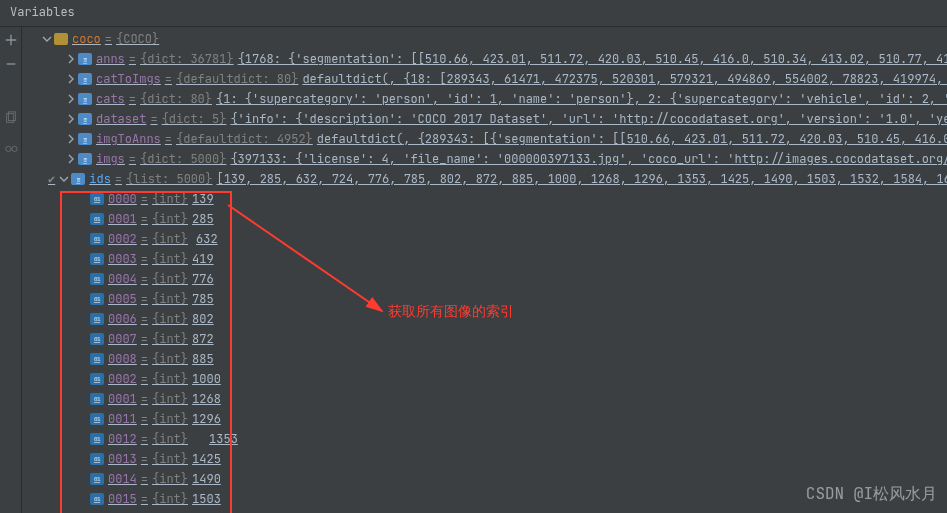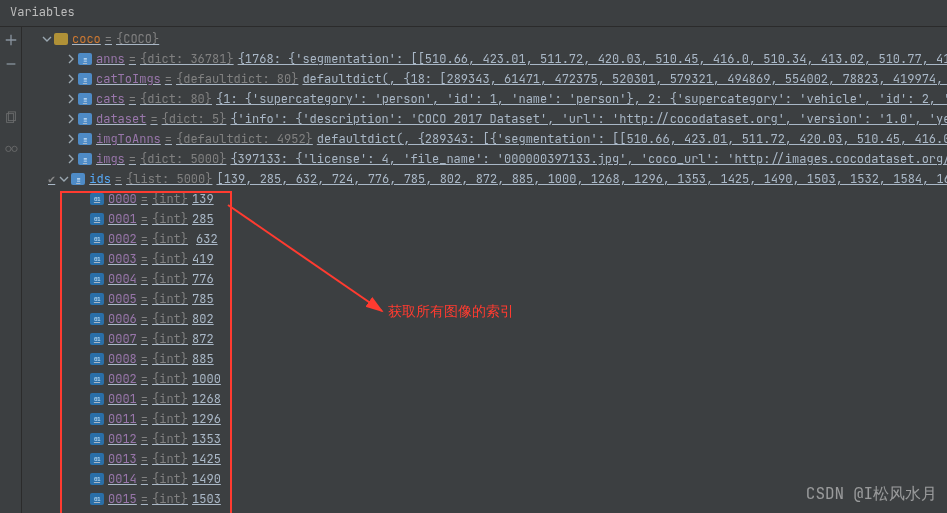--- a/index.html
+++ b/index.html
@@ -287,21 +287,21 @@
           <span class="name" style="color:#9876aa">0011</span>
           <span class="eq">=</span>
           <span class="type">{int}</span>
           <span class="val num" style="margin-left:4px">1296</span>
         </div>
         <div class="row lvl2">
           <span class="ic ic-int">01</span>
           <span class="name" style="color:#9876aa">0012</span>
           <span class="eq">=</span>
           <span class="type">{int}</span>
-          <span class="val num" style="margin-left:4px">1353</span>
+          <span class="val num" style="margin-left:21px">1353</span>
         </div>
         <div class="row lvl2">
           <span class="ic ic-int">01</span>
           <span class="name" style="color:#9876aa">0013</span>
           <span class="eq">=</span>
           <span class="type">{int}</span>
           <span class="val num" style="margin-left:4px">1425</span>
         </div>
         <div class="row lvl2">
           <span class="ic ic-int">01</span>

